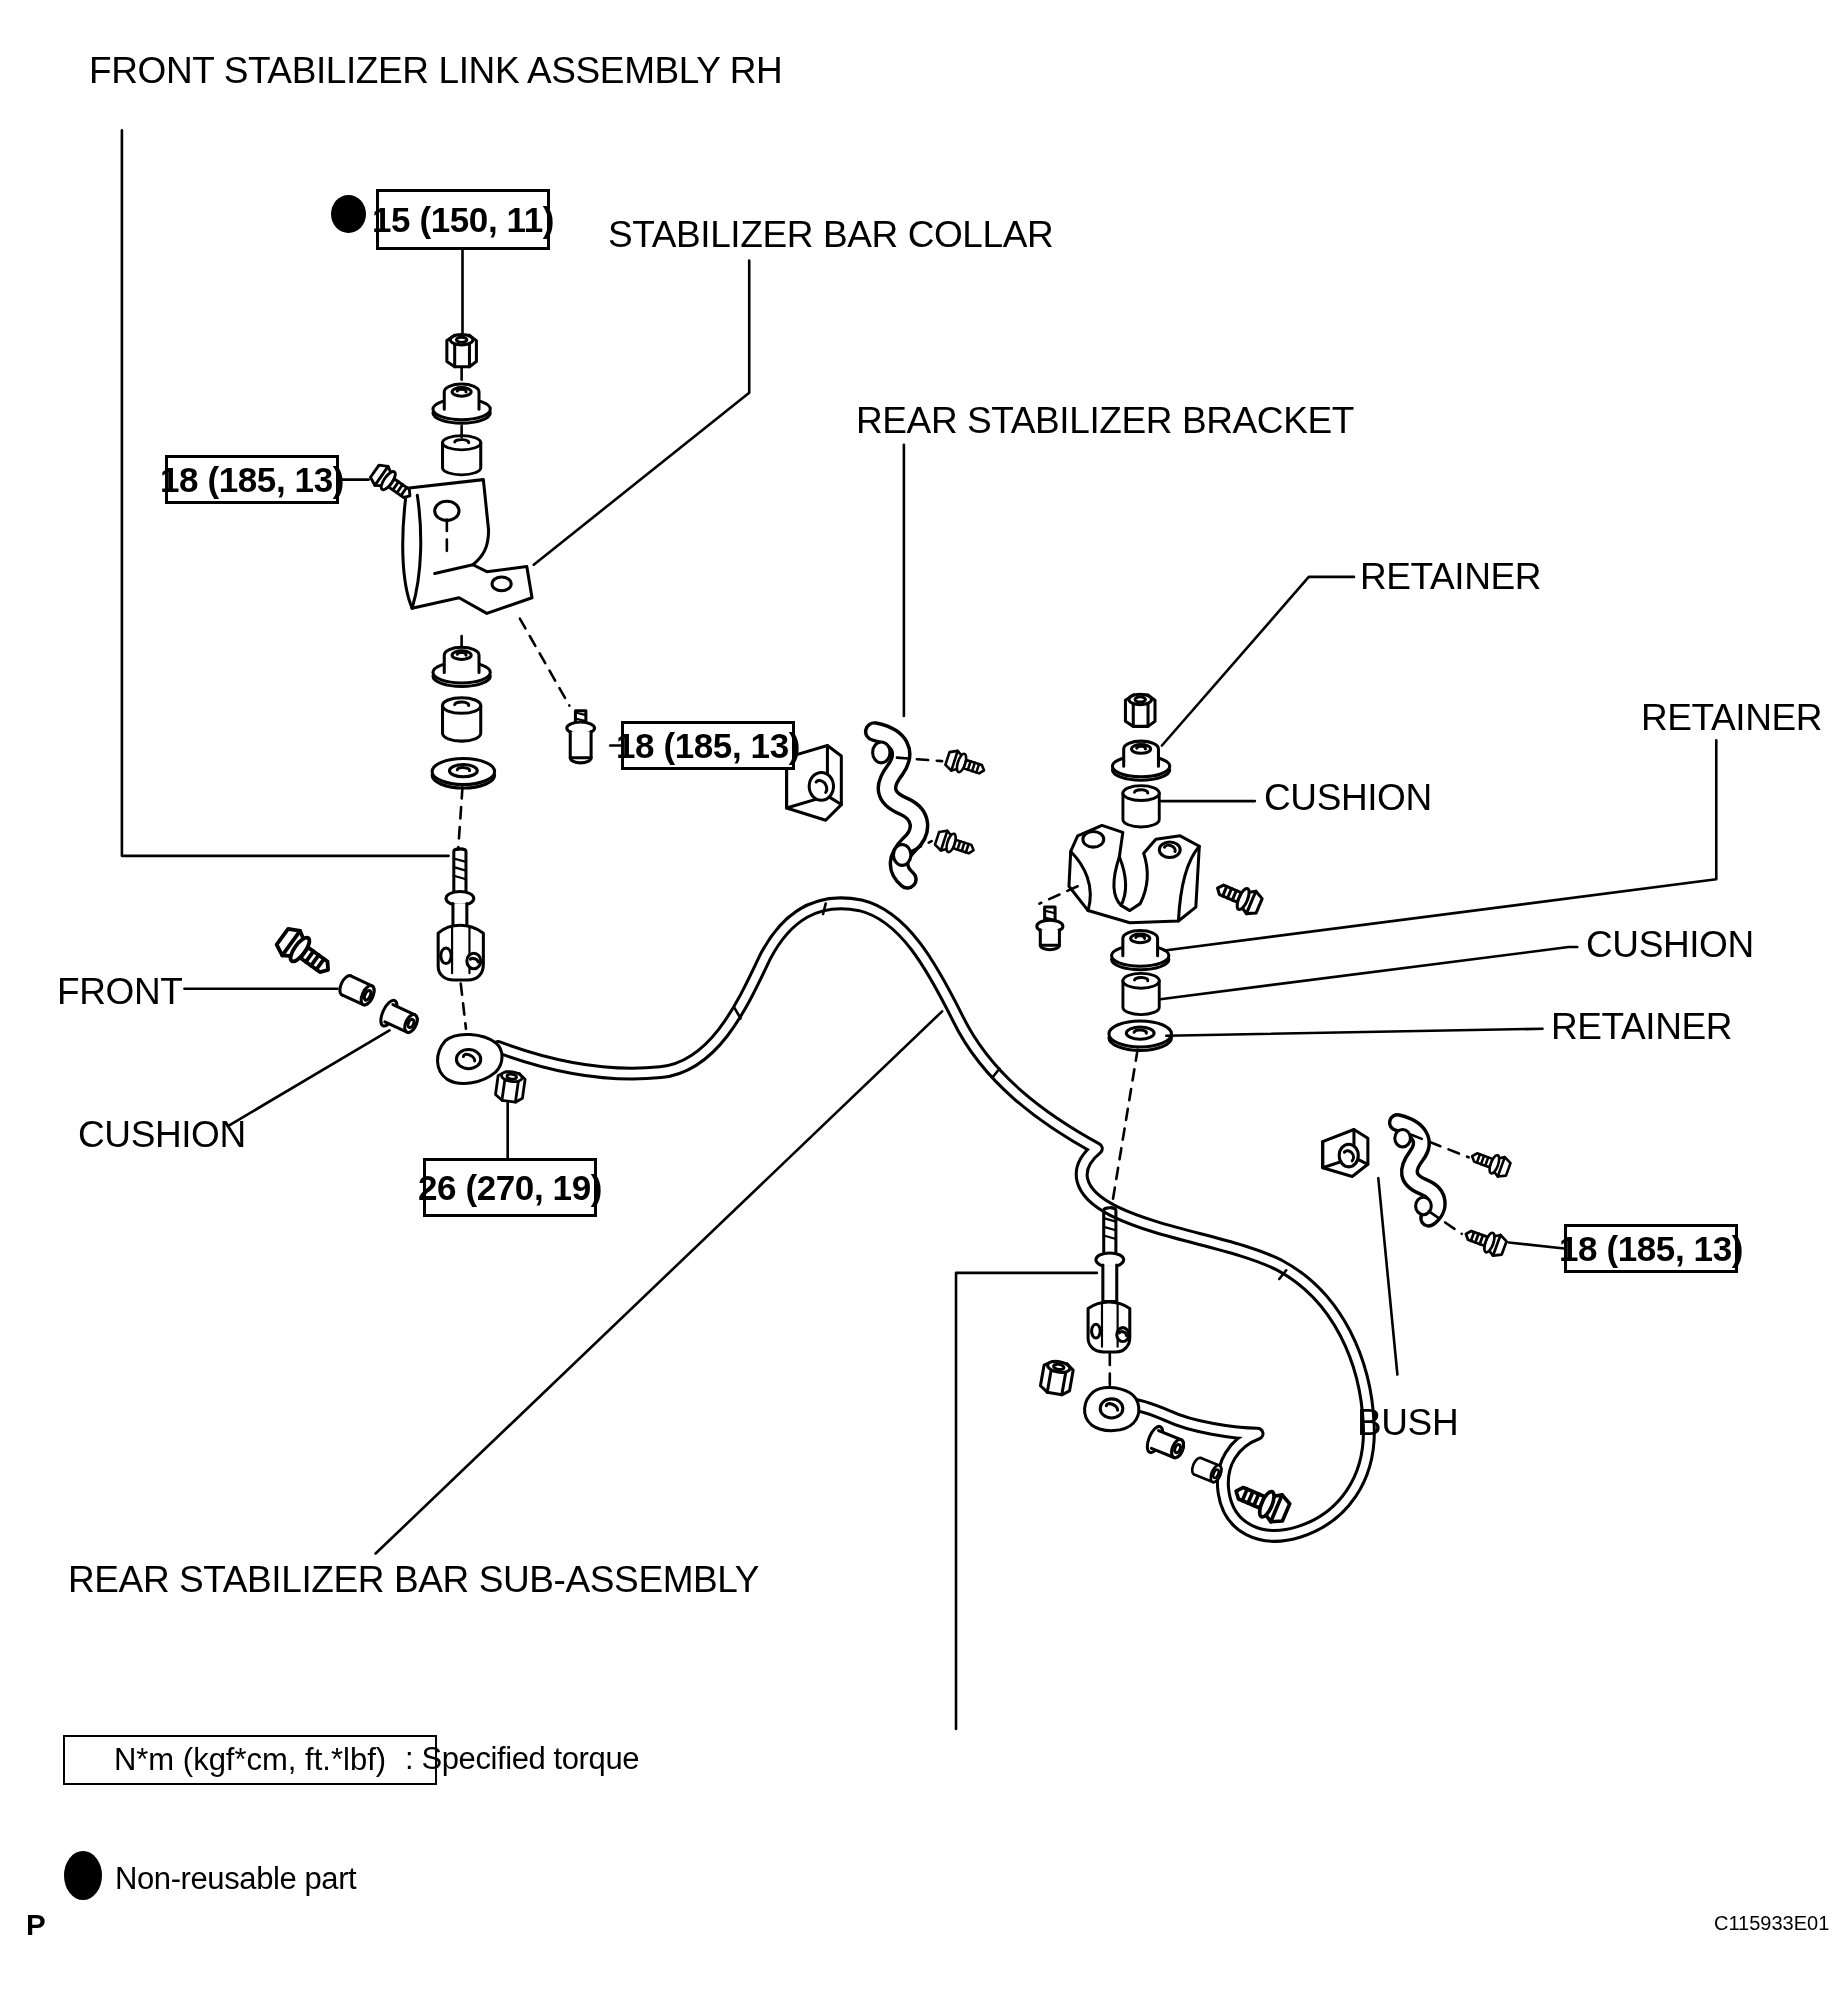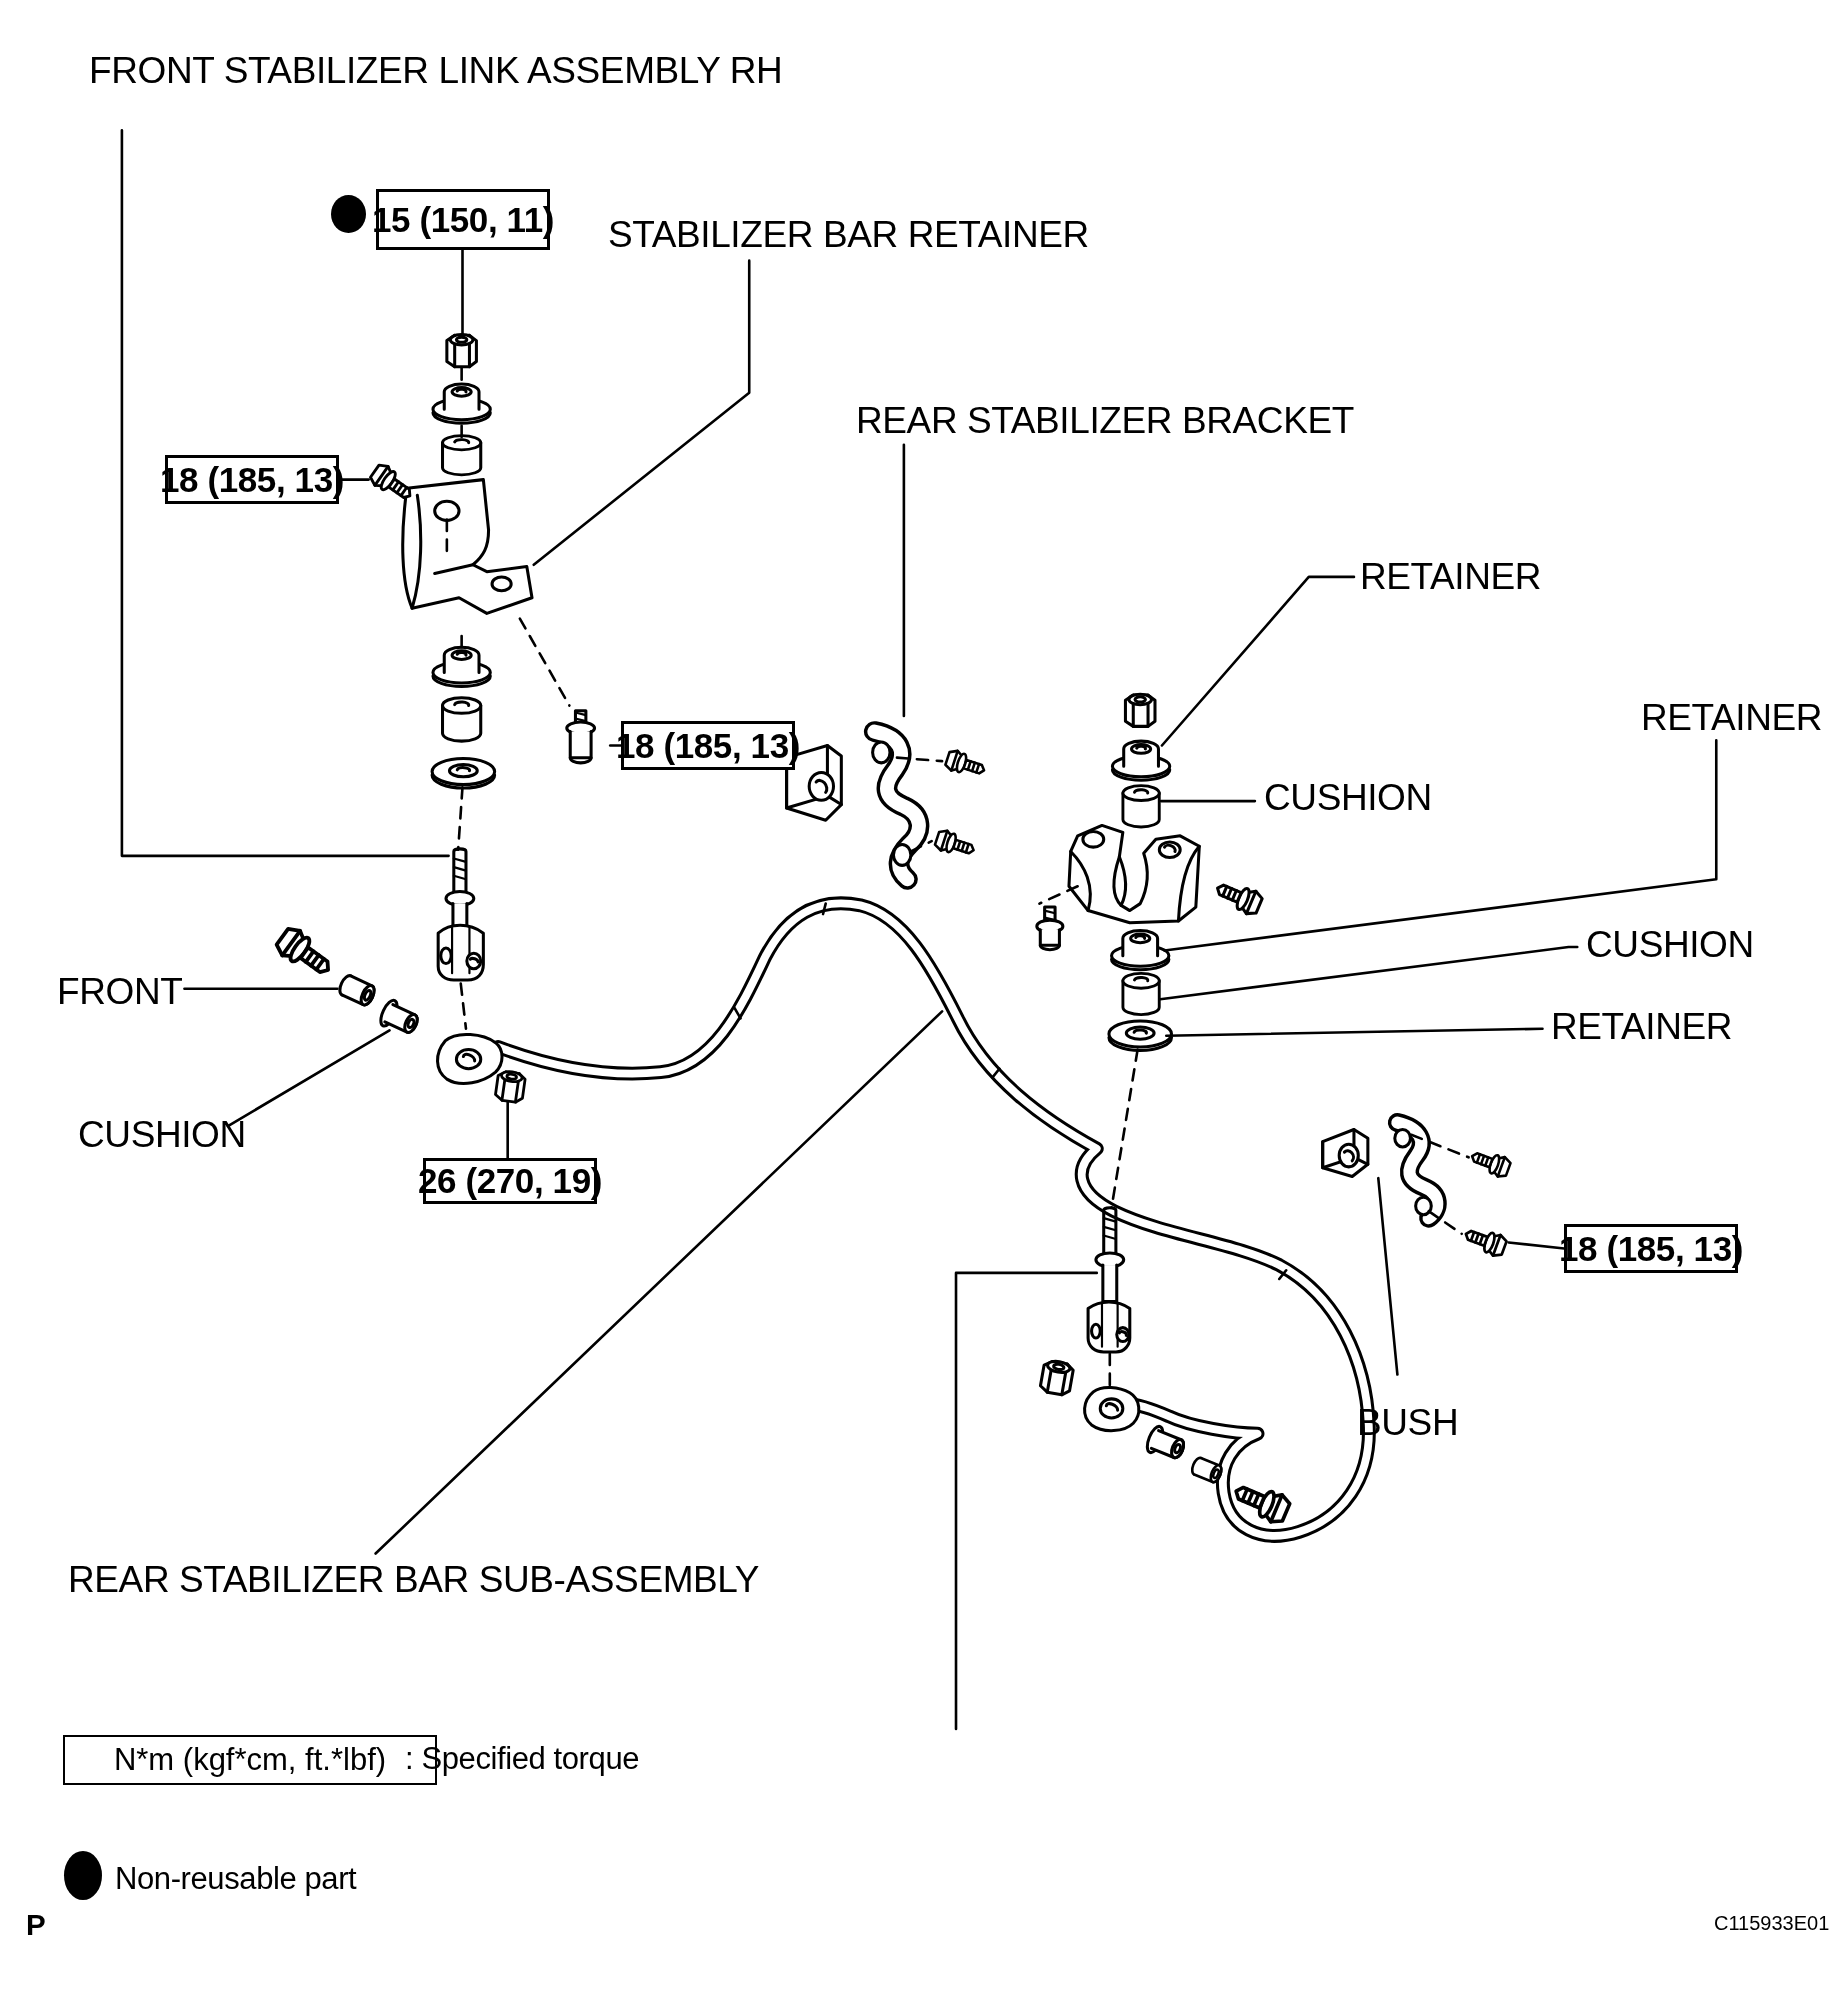--- a/index.html
+++ b/index.html
@@ -295,42 +295,42 @@
         <path d="M1240,1020 L1196,1040"></path>
         <path d="M1309,1208 L1279,1390"></path>
         <path d="M1277,1558 L1277,1598"></path>
         <path d="M1624,1306 L1690,1332"></path>
         <path d="M1644,1394 L1682,1420"></path>
       </g>
     </g>
   </svg>
 
   <div class="lbl" style="left:43px;  top:52px;margin-left:46px;">FRONT STABILIZER LINK ASSEMBLY RH</div>
-  <div class="lbl" style="left:608px; top:216px;">STABILIZER BAR RETAINER</div>
+  <div class="lbl" style="left:608px; top:216px;">STABILIZER BAR COLLAR</div>
   <div class="lbl" style="left:856px; top:402px;">REAR STABILIZER BRACKET</div>
   <div class="lbl" style="left:1360px;top:558px;">RETAINER</div>
   <div class="lbl" style="left:1641px;top:699px;">RETAINER</div>
   <div class="lbl" style="left:1264px;top:779px;">CUSHION</div>
   <div class="lbl" style="left:1586px;top:926px;">CUSHION</div>
   <div class="lbl" style="left:1551px;top:1008px;">RETAINER</div>
   <div class="lbl" style="left:57px;  top:973px;">FRONT</div>
   <div class="lbl" style="left:78px;  top:1116px;">CUSHION</div>
   <div class="lbl" style="left:1357px;top:1380px;margin-top:24px;">BUSH</div>
   <div class="lbl" style="left:68px;  top:1561px;">REAR STABILIZER BAR SUB-ASSEMBLY</div>
 
   <div class="tq" style="left:376px; top:189px; width:174px;height:61px;">
       <span>15 (150, 11)</span>
     </div>
   <div class="tq" style="left:165px; top:455px; width:174px;height:49px;">
       <span>18 (185, 13)</span>
     </div>
   <div class="tq" style="left:621px; top:721px; width:174px;height:49px;">
       <span>18 (185, 13)</span>
     </div>
-  <div class="tq" style="left:423px; top:1158px;width:174px;height:46px;">
+  <div class="tq" style="left:423px; top:1158px;width:174px;height:59px;">
       <span>26 (270, 19)</span>
     </div>
   <div class="tq" style="left:1564px;top:1224px;width:174px;height:49px;">
       <span>18 (185, 13)</span>
     </div>
 
   <div class="dot" style="left:331px;top:195px;width:35px;height:38px;"></div>
 
   <div class="legendbox" style="left:63px;top:1735px;width:374px;height:50px;">
     <span>N*m (kgf*cm, ft.*lbf)</span>

